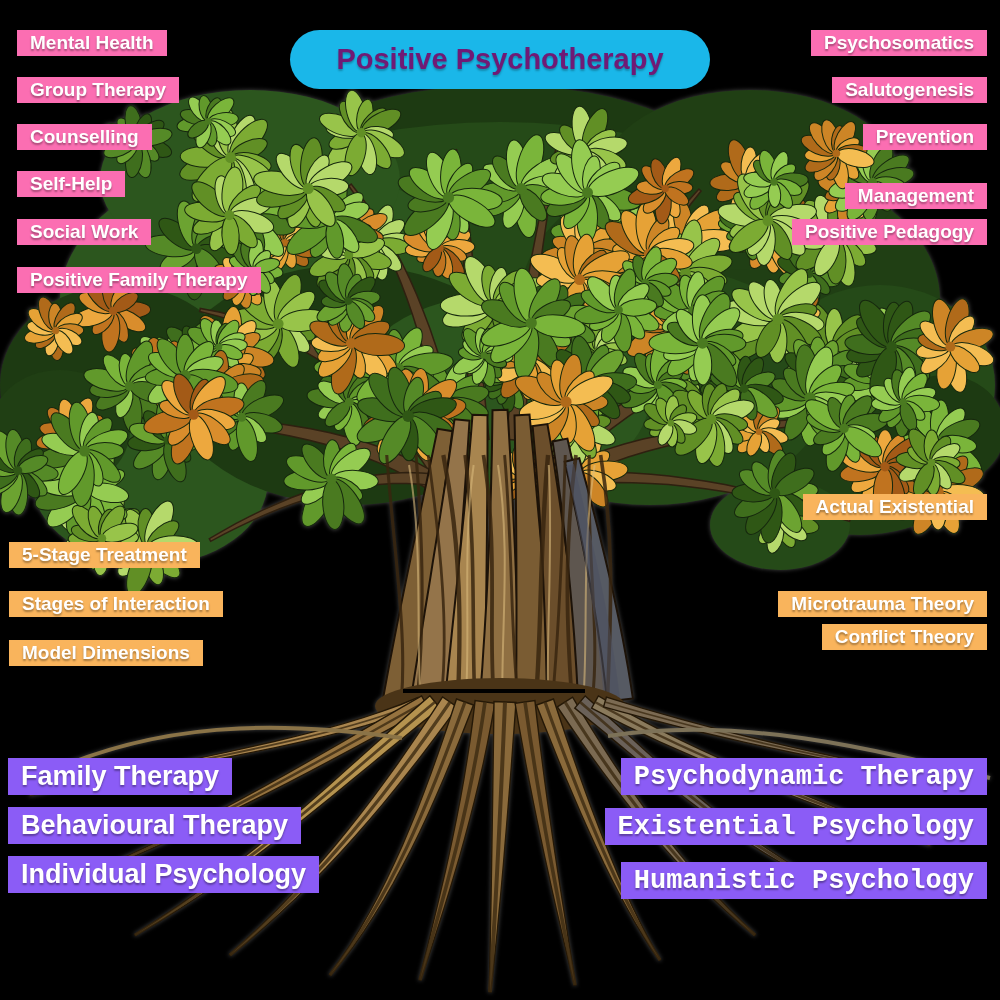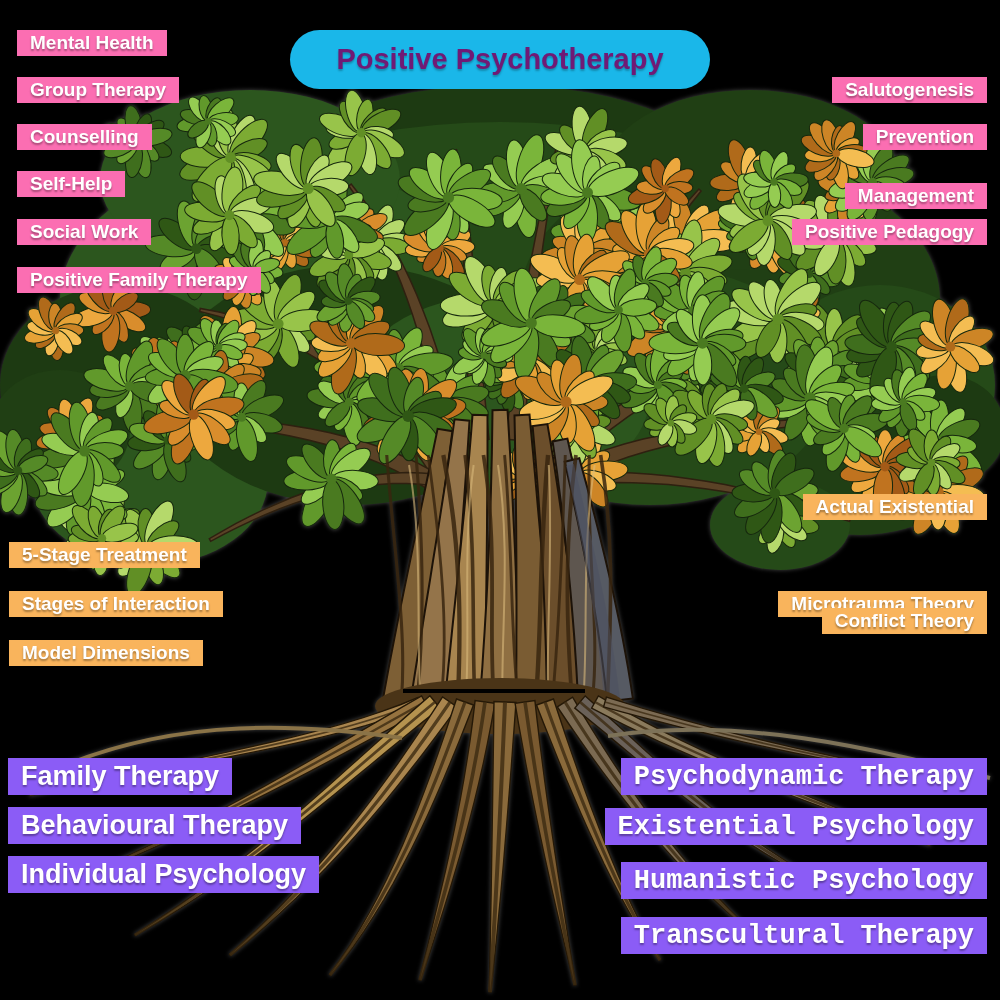--- a/index.html
+++ b/index.html
@@ -1889,35 +1889,35 @@
 
   <div id="title">Positive Psychotherapy</div>
 
   <div class="label pink" style="top:30px">Mental Health</div>
   <div class="label pink" style="top:77px">Group Therapy</div>
   <div class="label pink" style="top:124px">Counselling</div>
   <div class="label pink" style="top:171px">Self-Help</div>
   <div class="label pink" style="top:219px">Social Work</div>
   <div class="label pink" style="top:267px">Positive Family Therapy</div>
 
+  <div class="label pink r" style="top:30px">Psychosomatics</div>
   <div class="label pink r" style="top:77px">Salutogenesis</div>
   <div class="label pink r" style="top:124px">Prevention</div>
   <div class="label pink r" style="top:183px">Management</div>
   <div class="label pink r" style="top:219px">Positive Pedagogy</div>
 
   <div class="label orange" style="top:542px">5-Stage Treatment</div>
   <div class="label orange" style="top:591px">Stages of Interaction</div>
   <div class="label orange" style="top:640px">Model Dimensions</div>
 
   <div class="label orange r" style="top:494px">Actual Existential</div>
   <div class="label orange r" style="top:591px">Microtrauma Theory</div>
-  <div class="label orange r" style="top:608px">Conflict Theory</div>
+  <div class="label orange r" style="top:624px">Conflict Theory</div>
 
   <div class="label purple" style="top:758px">Family Therapy</div>
   <div class="label purple" style="top:807px">Behavioural Therapy</div>
   <div class="label purple" style="top:856px">Individual Psychology</div>
 
   <div class="label purple r" style="top:758px">Psychodynamic Therapy</div>
   <div class="label purple r" style="top:808px">Existential Psychology</div>
   <div class="label purple r" style="top:862px">Humanistic Psychology</div>
-  <div class="label purple r" style="top:917px">Transcultural Therapy</div>
 
 </div>
 
 </body></html>

